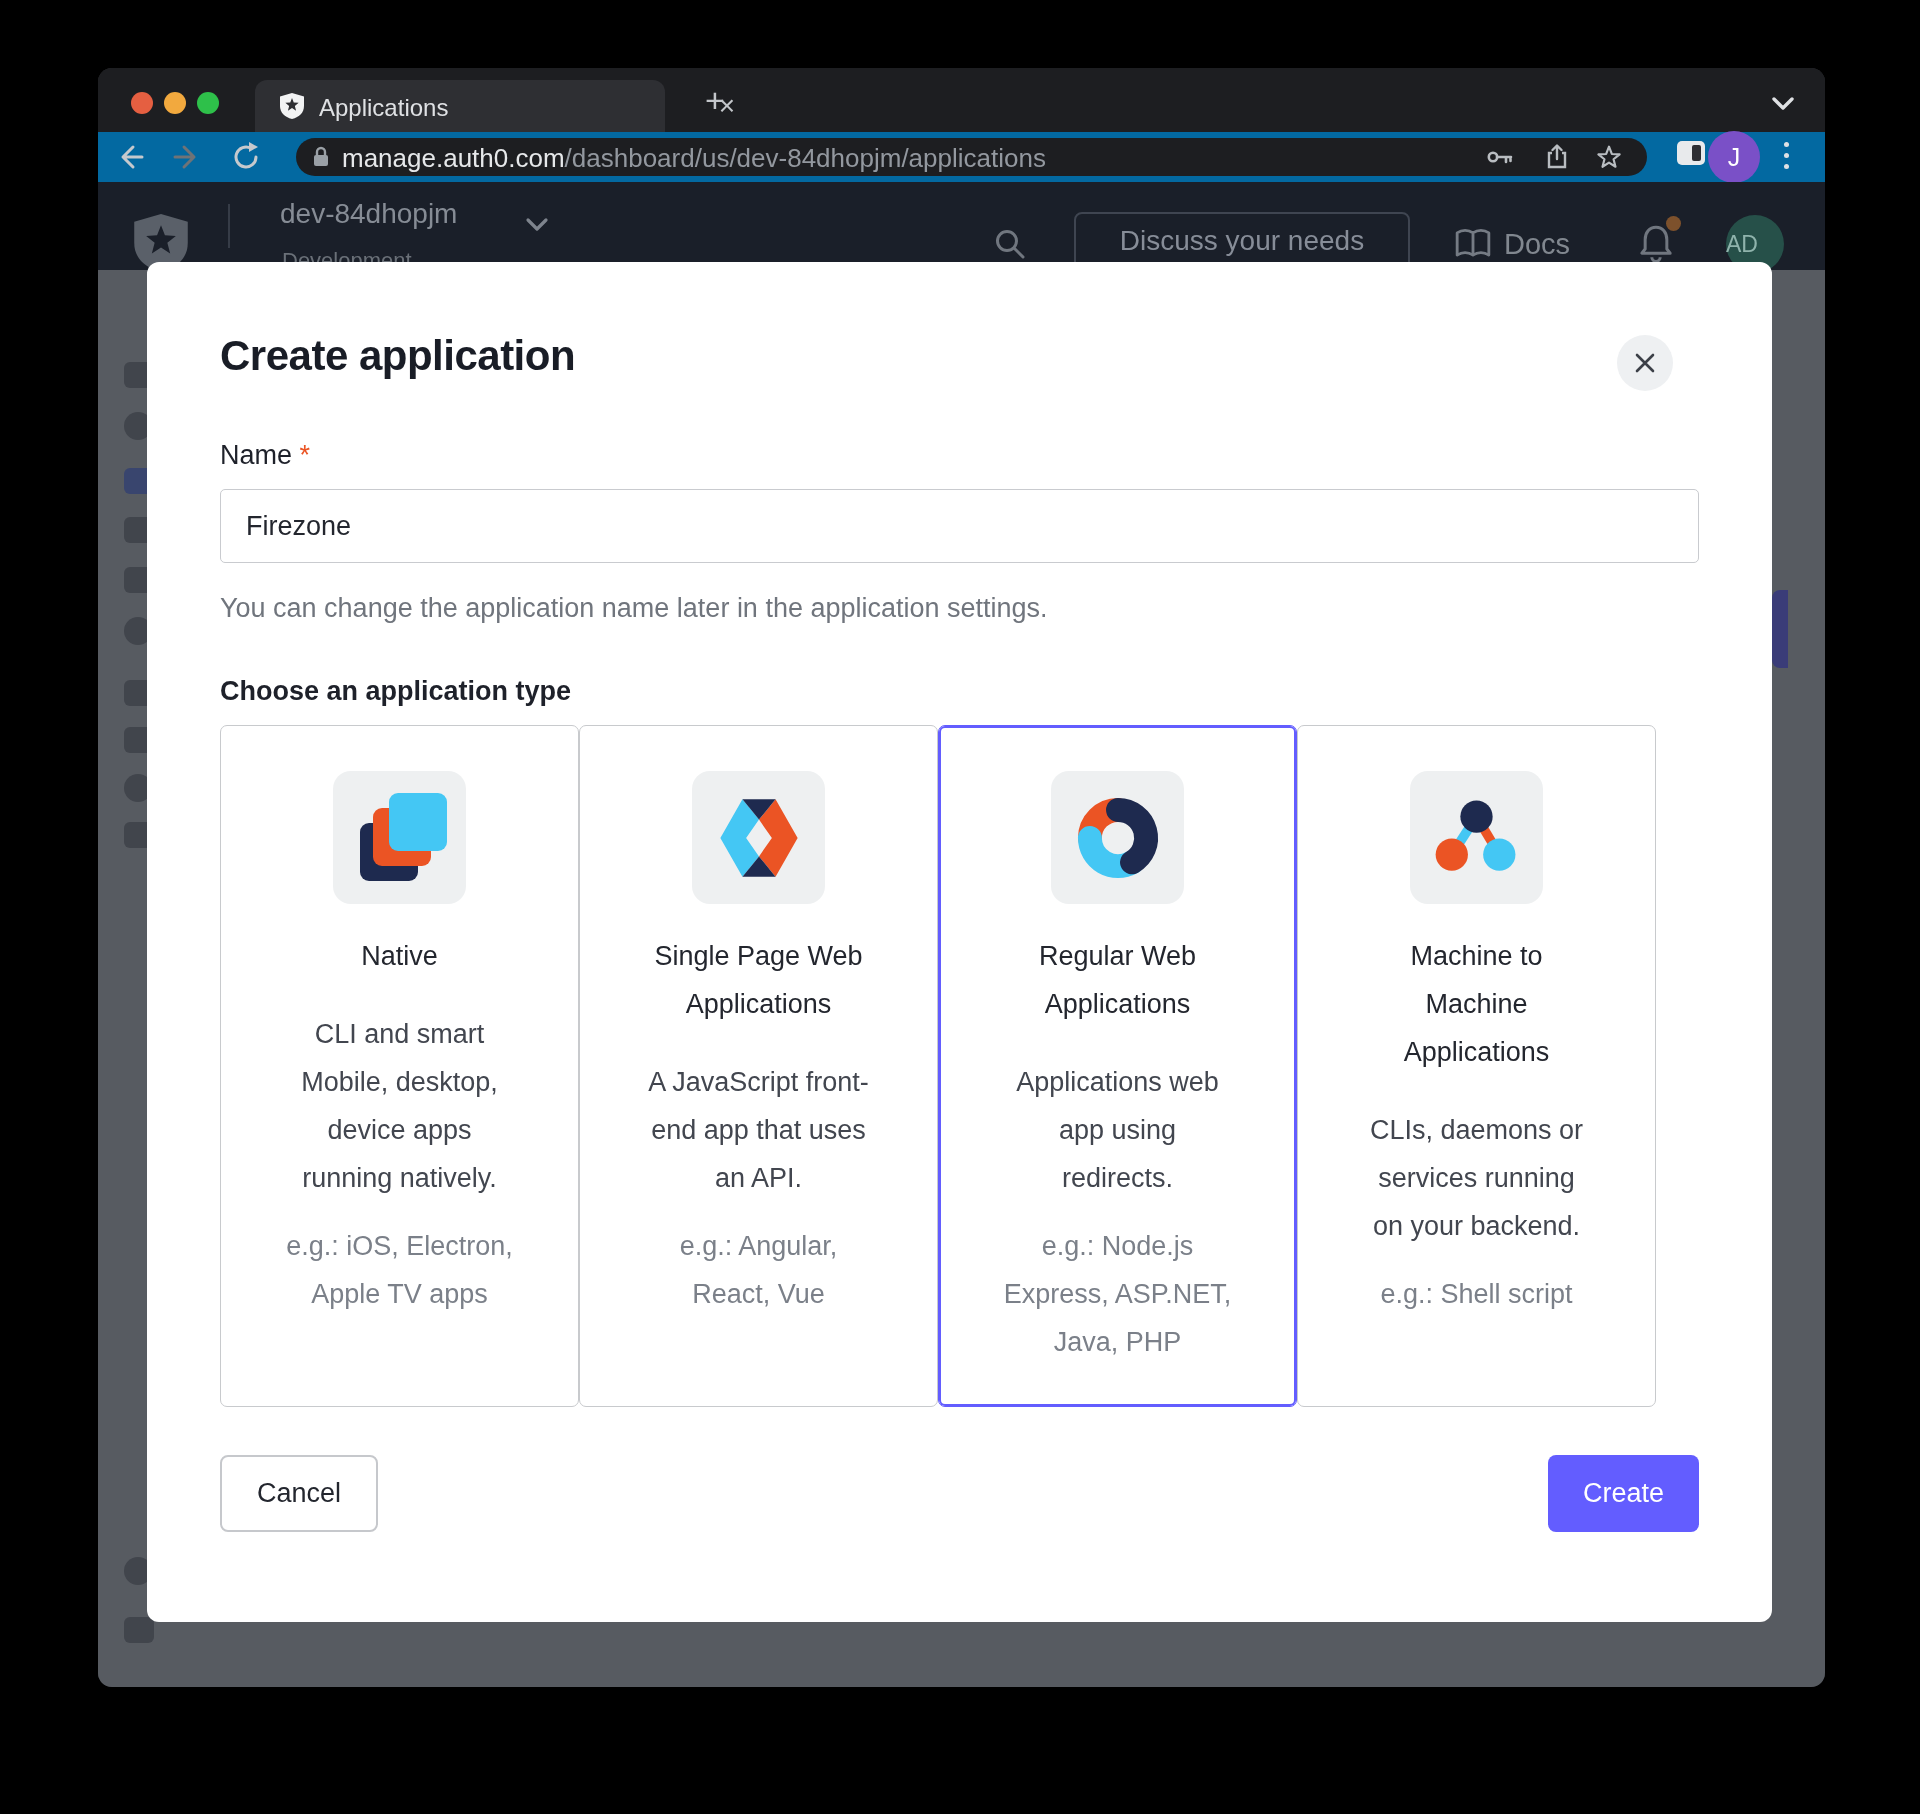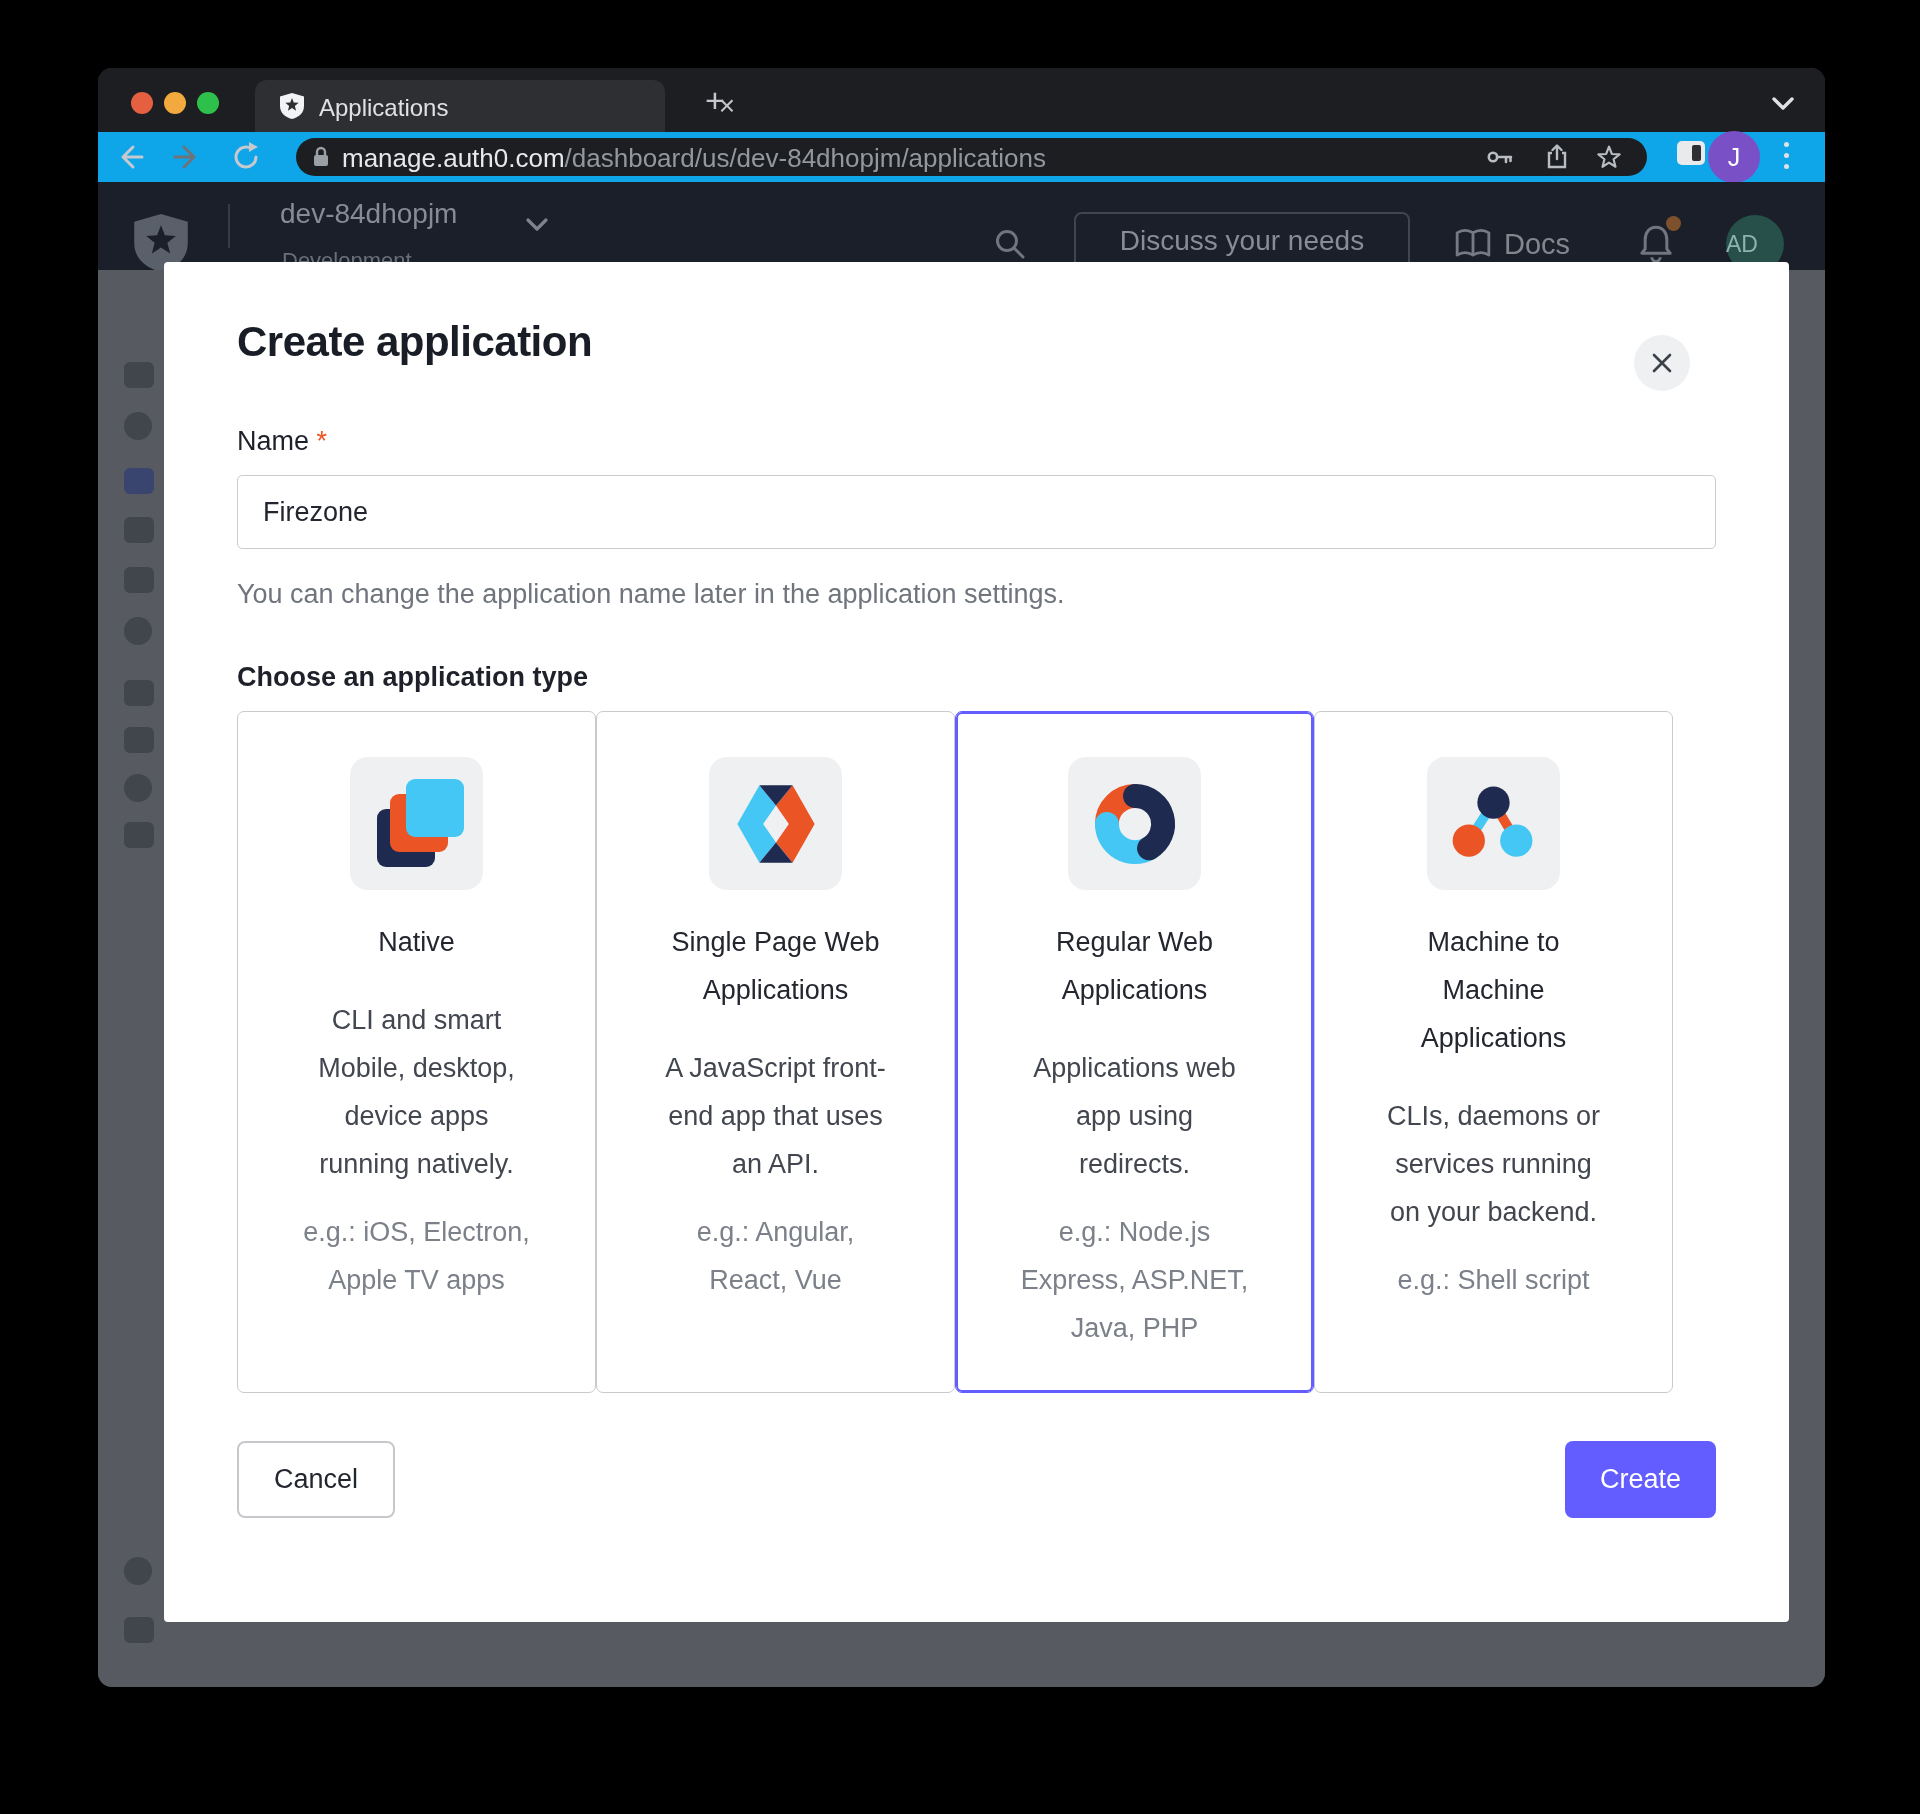--- a/index.html
+++ b/index.html
@@ -13,21 +13,21 @@
   .tl.yellow { left:66px; background:#f2a93e; }
   .tl.green { left:99px; background:#2ec04a; }
   .tab { position:absolute; left:157px; top:12px; width:410px; height:52px; background:#2e2f33; border-radius:12px 12px 0 0; }
   .tab .fav { position:absolute; left:24px; top:13px; width:26px; height:26px; }
   .tab .tab-title { position:absolute; left:64px; top:14px; font-size:24px; color:#dfe1e4; }
   .tab .tab-close { position:absolute; left:458px; top:12px; width:28px; height:28px; color:#c3c6ca; font-size:28px; line-height:28px; text-align:center; cursor:default; }
   .newtab { position:absolute; left:600px; top:16px; width:34px; height:34px; color:#c3c6ca; font-size:34px; line-height:32px; text-align:center; }
   .strip-chevron { position:absolute; left:1668px; top:26px; width:34px; height:20px; }
 
   
-  .toolbar { position:absolute; left:0; top:64px; width:100%; height:50px; background:#0ea5e9; }
+  .toolbar { position:absolute; left:0; top:64px; width:100%; height:50px; background:#0369a1; }
   .nav-ic { position:absolute; top:8px; width:34px; height:34px; }
   .omnibox { position:absolute; left:198px; top:6px; width:1351px; height:38px; background:#1d1e21; border-radius:19px; }
   .omnibox .lock { position:absolute; left:14px; top:8px; width:22px; height:22px; }
   .url { position:absolute; left:46px; top:5px; font-size:26px; white-space:nowrap; }
   .url .host { color:#e6e8ea; }
   .url .path { color:#93989f; }
   .pill-ic { position:absolute; top:6px; width:28px; height:26px; }
   .panel-ic { position:absolute; left:1579px; top:9px; width:28px; height:24px; background:#e8eaec; border-radius:5px; }
   .panel-ic::after { content:""; position:absolute; right:4px; top:4px; width:9px; height:16px; background:#2e2f33; border-radius:2px; }
   .avatar-j { position:absolute; left:1610px; top:-1px; width:52px; height:52px; border-radius:50%; background:#7a50c7; color:#fff; font-size:25px; text-align:center; line-height:52px; }
@@ -48,21 +48,21 @@
   .docs-label { position:absolute; left:1406px; top:46px; font-size:29px; color:#81878f; }
   .bell { position:absolute; left:1538px; top:40px; width:40px; height:44px; }
   .bell-badge { position:absolute; left:1568px; top:34px; width:15px; height:15px; border-radius:50%; background:#7d512c; }
   .avatar-ad { position:absolute; left:1628px; top:33px; width:58px; height:58px; border-radius:50%; background:#265049; color:#8fb3ac; font-size:23px; text-align:left; line-height:58px; }
   .sb-ic { position:absolute; left:26px; width:30px; height:26px; background:#41454c; border-radius:6px; }
   .sb-ic.round { border-radius:50%; width:28px; height:28px; }
   .sb-ic.tint { background:#39456e; }
   .peek-btn { position:absolute; left:1674px; top:408px; width:16px; height:78px; background:#3a3c78; border-radius:8px 0 0 8px; }
 
   
-  .modal { position:absolute; left:66px; top:194px; width:1625px; height:1360px; background:#fff; border-radius:4px; padding:0 73px; }
+  .modal { position:absolute; left:49px; top:194px; width:1625px; height:1360px; background:#fff; border-radius:12px; padding:14px 73px; }
   .m-title { margin-top:56px; font-size:42px; font-weight:700; letter-spacing:-0.5px; color:#191d26; }
   .m-close { position:absolute; right:99px; top:73px; width:56px; height:56px; border-radius:50%; background:#eef0f2; border:none; cursor:pointer; }
   .m-close svg { position:absolute; left:16px; top:16px; }
   .f-label { margin-top:60px; font-size:27px; font-weight:500; color:#1e212a; }
   .f-label .req { color:#eb5424; }
   .f-input { margin-top:18px; width:1479px; height:74px; border:1px solid #c9cbcf; border-radius:5px; font-size:27px; color:#23262e; padding:0 25px; font-family:"Liberation Sans", sans-serif; outline:none; display:block; }
   .f-help { margin-top:30px; font-size:27px; color:#70757d; }
   .m-heading { margin-top:52px; font-size:27px; font-weight:700; color:#1e212a; }
   .cards { margin-top:18px; display:flex; gap:0; }
   .card { width:359px; height:682px; border:1px solid #c8cacd; border-radius:7px; text-align:center; cursor:pointer; background:#fff; }

